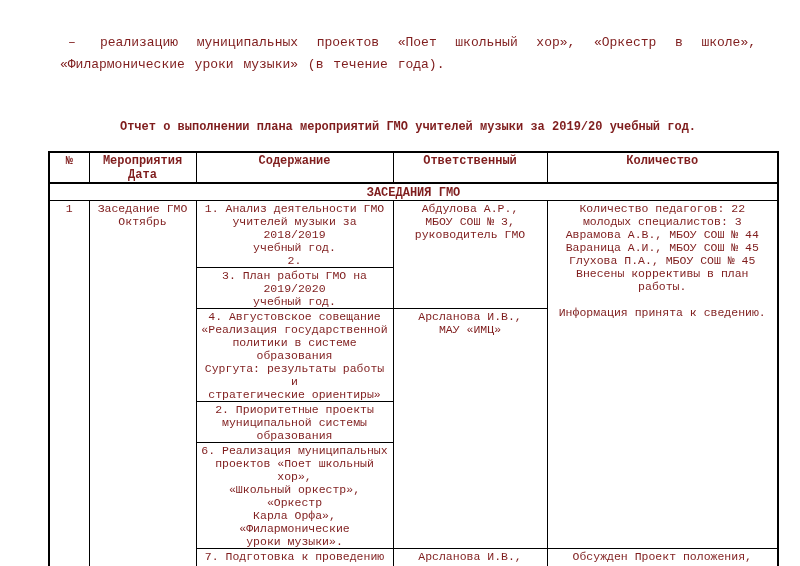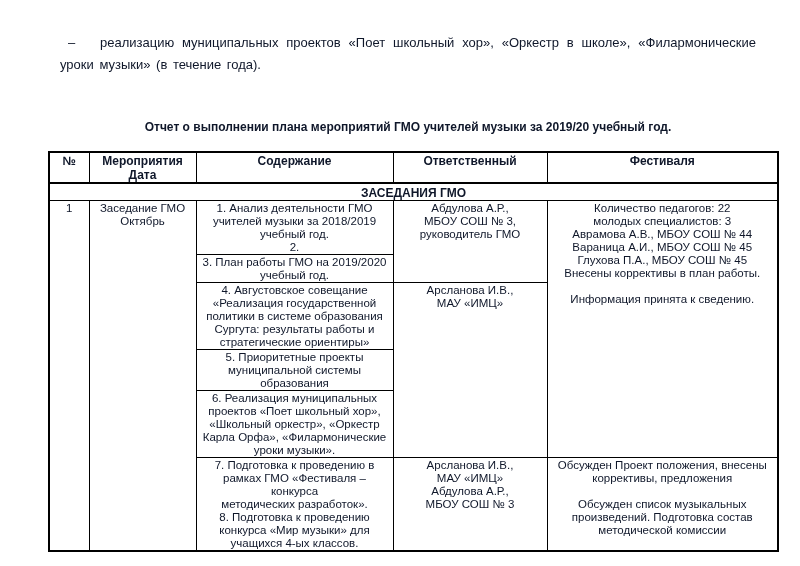--- a/index.html
+++ b/index.html
@@ -1,18 +1,18 @@
 <!DOCTYPE html>
 <html><head>
 <meta charset="utf-8">
 <style>
   html,body { margin:0; padding:0; background:#ffffff; }
   .page {
     position:relative; width:800px; height:566px; background:#ffffff;
-    font-family:Liberation Sans, sans-serif; color:#0f172a; overflow:hidden;
+    font-family:Liberation Mono, monospace; color:#7f1d1d; overflow:hidden;
   }
   
   .intro { position:absolute; left:60px; top:32px; width:696px;
            font-size:13px; line-height:21.5px; text-align:justify; }
   .intro p { margin:0; }
   .intro p.p1 { text-indent:8px; word-spacing:2px; }
   .marker-dash { display:inline-block; width:32px; text-indent:0; }
   .marker-num  { display:inline-block; width:42px; text-indent:0; }
   
   .doc-title { position:absolute; left:52px; top:120px; width:712px;
@@ -53,21 +53,21 @@
       <col style="width:154px">
         <col style="width:231px">
     </colgroup>
     <tbody>
       <tr style="height:27px">
         <th>№</th>
         <th>Мероприятия
 Дата</th>
         <th>Содержание</th>
         <th>Ответственный</th>
-        <th>Фестиваля</th>
+        <th>Количество</th>
       </tr>
       <tr class="sectionrow" style="height:16px">
         <td colspan="5">ЗАСЕДАНИЯ ГМО</td>
       </tr>
       <tr style="height:54px">
         <td class="c-center" rowspan="6">1</td>
         <td class="c-center" rowspan="6">Заседание ГМО
 Октябрь</td>
         <td class="c-left">1.  Анализ деятельности ГМО
 учителей музыки за 2018/2019
@@ -92,21 +92,21 @@
       <tr style="height:66px">
         <td class="c-left">4. Августовское совещание
 «Реализация государственной
 политики в системе образования
 Сургута:  результаты работы и
 стратегические ориентиры»</td>
         <td class="c-center" rowspan="3">Арсланова И.В.,
 МАУ «ИМЦ»</td>
       </tr>
       <tr style="height:39px">
-        <td class="c-left">5. Приоритетные проекты
+        <td class="c-left">2. Приоритетные проекты
 муниципальной системы
 образования</td>
       </tr>
       <tr style="height:66px">
         <td class="c-left">6. Реализация  муниципальных
 проектов «Поет школьный хор»,
 «Школьный оркестр», «Оркестр
 Карла Орфа», «Филармонические
 уроки музыки».</td>
       </tr>

